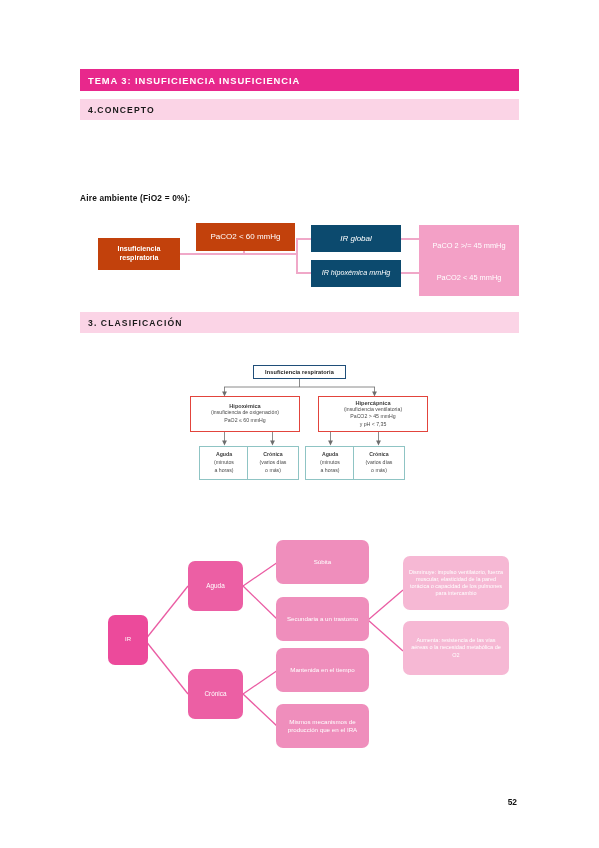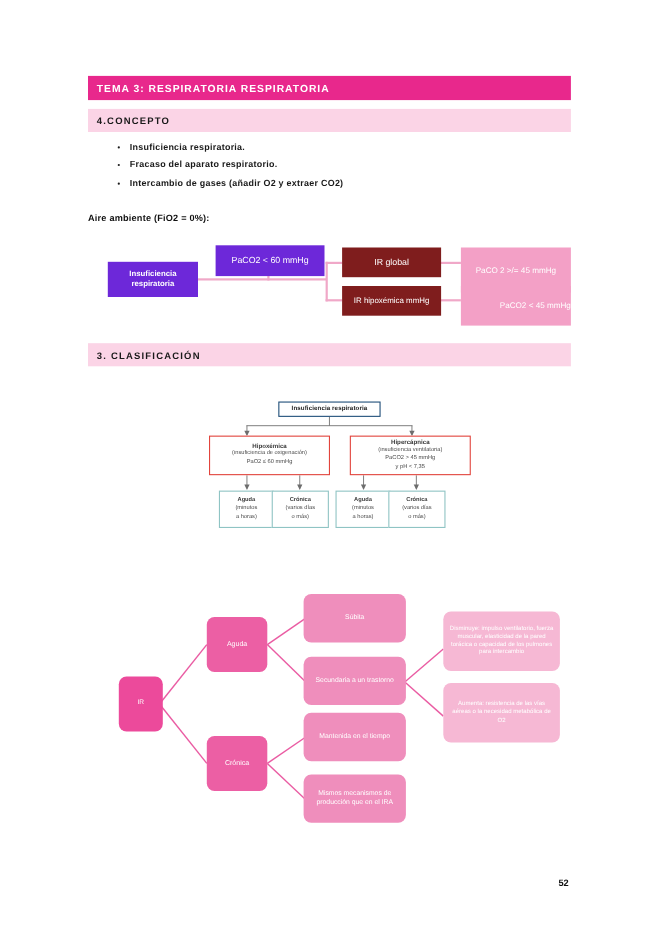--- a/index.html
+++ b/index.html
@@ -95,22 +95,22 @@
   .fbox {
     position: absolute;
     box-sizing: border-box;
     display: flex;
     align-items: center;
     justify-content: center;
     text-align: center;
     color: #ffffff;
     line-height: 1.22;
   }
-  .fbox.dark   { background: #6d28d9; }
-  .fbox.mid    { background: #7f1d1d; }
+  .fbox.dark   { background: #c2410c; }
+  .fbox.mid    { background: #0c4a6e; font-style: italic; }
   .fbox.light  { background: #f3a0c6; }
   .conn {
     position: absolute;
     background: #f0a8c8;
   }
 
   
   #fc2 { position: absolute; left: 0; top: 0; width: 599px; height: 848px; }
   .box2 {
     position: absolute;
@@ -176,34 +176,27 @@
     color: #111;
   }
   svg { overflow: visible; }
 </style>
 </head>
 <body>
 
 <div id="page">
 
   <div class="title-bar">
-    <span>TEMA 3: RESPIRATORIA RESPIRATORIA</span>
+    <span>TEMA 3: INSUFICIENCIA INSUFICIENCIA</span>
   </div>
 
   <div class="section-bar" id="sec1">
     <span>4.CONCEPTO</span>
   </div>
 
-  <div class="bullets">
-    <ul>
-      <li>Insuficiencia respiratoria.</li>
-      <li>Fracaso del aparato respiratorio.</li>
-      <li>Intercambio de gases (añadir O2 y extraer CO2)</li>
-    </ul>
-  </div>
 
   <div class="aire-line">Aire ambiente (FiO2 = 0%):</div>
 
   <div id="fc1">
 
     <div class="conn" style="left:179px; top:253px; width:118px; height:2.2px;"></div>
     <div class="conn" style="left:243px; top:249px; width:2.2px; height:6px;"></div>
     <div class="conn" style="left:296px; top:238px; width:2.2px; height:36px;"></div>
     <div class="conn" style="left:296px; top:238px; width:15px; height:2.2px;"></div>
     <div class="conn" style="left:296px; top:272px; width:15px; height:2.2px;"></div>
@@ -224,21 +217,21 @@
     </div>
 
     <div class="fbox mid" style="left:311px; top:260px; width:90px; height:27px; font-size:7.2px;">
       <span>IR hipoxémica mmHg</span>
     </div>
 
     <div class="fbox light" style="left:419px; top:225px; width:100px; height:41px; font-size:7.4px;">
       <span>PaCO 2 &gt;/= 45  mmHg</span>
     </div>
 
-    <div class="fbox light" style="left:419px; top:260px; width:100px; height:36px; font-size:7.4px;justify-content:flex-end;">
+    <div class="fbox light" style="left:419px; top:260px; width:100px; height:36px; font-size:7.4px;">
       <span>PaCO2 &lt; 45  mmHg</span>
     </div>
   </div>
 
   <div class="section-bar" id="sec2">
     <span>3. CLASIFICACIÓN</span>
   </div>
 
   <div id="fc2">
     <svg width="599" height="848" style="position:absolute;left:0;top:0;pointer-events:none;">

